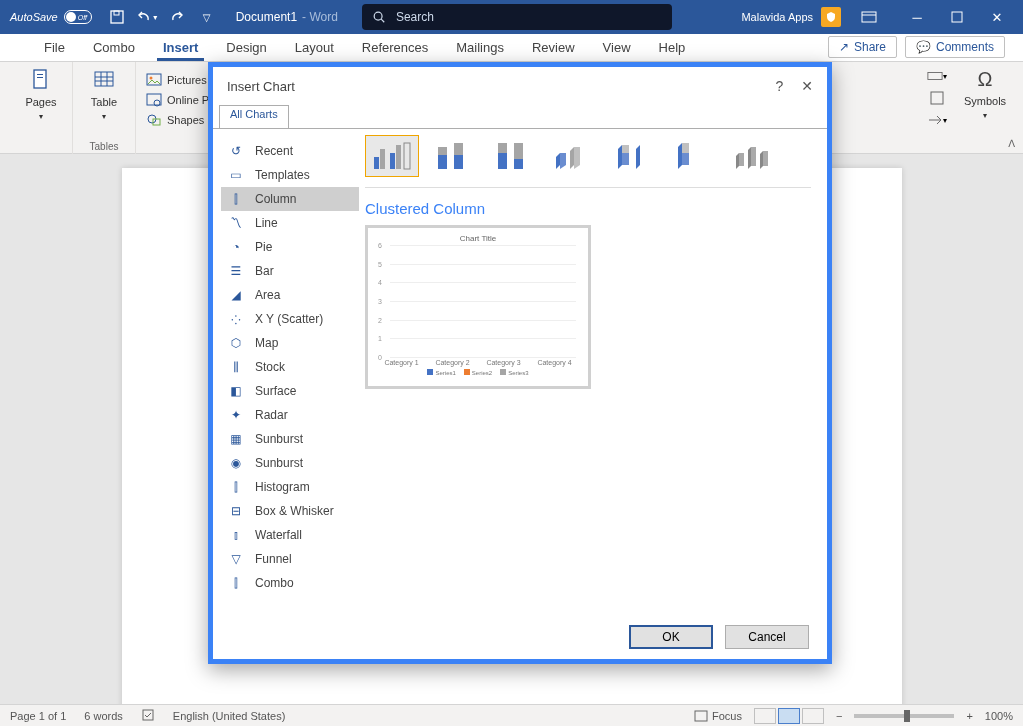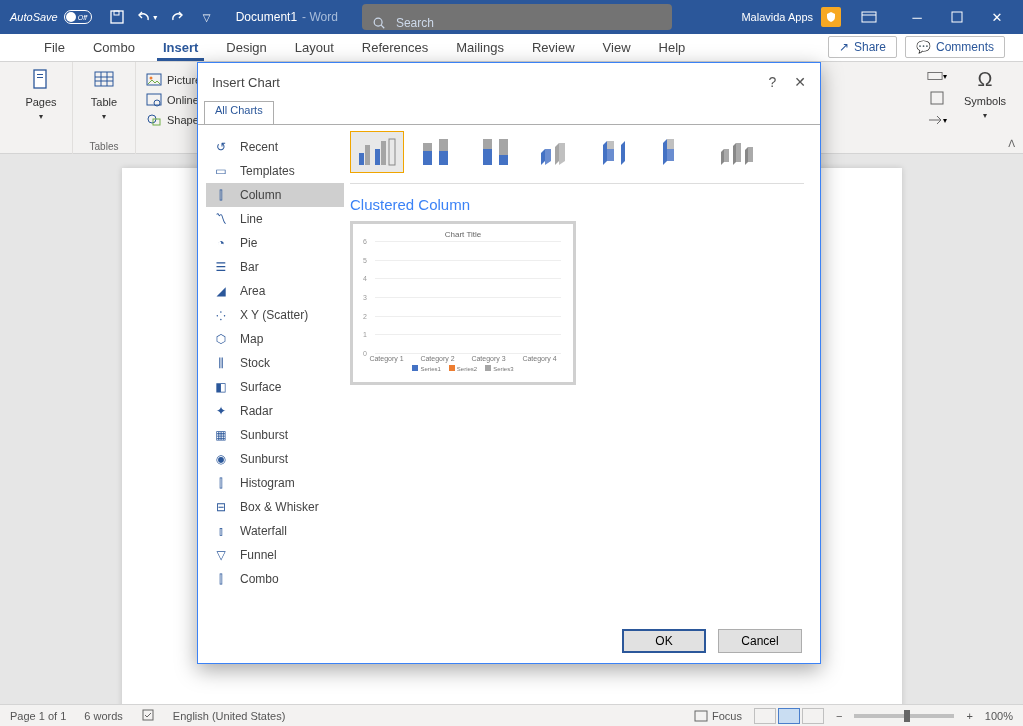--- a/index.html
+++ b/index.html
@@ -7,21 +7,21 @@
 
 
 .titlebar { height:34px; background:#2b579a; display:flex; align-items:center; color:#fff; }
 .autosave { margin-left:10px; display:flex; align-items:center; gap:6px; font-size:11px;font-style:italic; }
 .toggle { width:28px; height:14px; border:1px solid #fff; border-radius:7px; display:flex; align-items:center; padding:1px; font-size:8px; justify-content:flex-start; }
 .toggle-knob { width:10px; height:10px; border-radius:50%; background:#fff; }
 .tb-icons { display:flex; gap:8px; margin-left:14px; align-items:center; }
 .tb-ic { width:22px; height:22px; display:flex; align-items:center; justify-content:center; color:#fff; font-size:14px; }
 .doc-title { margin-left:18px; font-size:12px; display:flex; gap:5px; }
 .doc-app { color:#a8bddb; }
-.search-pill { margin-left:24px; height:26px; width:310px; background:#737373; border-radius:4px; display:flex; align-items:flex-end; padding:0 10px; gap:10px; color:#cdd9ea; font-size:12px; }
+.search-pill { margin-left:24px; height:26px; width:310px; background:#0f172a; border-radius:4px; display:flex; align-items:center; padding:0 10px; gap:10px; color:#cdd9ea; font-size:12px; }
 .user-area { margin-left:auto; display:flex; align-items:center; gap:8px; padding-right:6px; }
 .user-name { font-size:11px; }
 .shield { width:20px; height:20px; background:#f7a823; border-radius:2px; display:flex; align-items:center; justify-content:center; font-size:11px; }
 .win-btns { display:flex; }
 .win-btn { width:40px; height:34px; display:flex; align-items:center; justify-content:center; font-size:13px; }
 
 
 .ribtabs { height:28px; background:#fff; display:flex; align-items:flex-end; padding-left:30px; border-bottom:1px solid #d4d4d4; }
 .ribtab { padding:0 14px; height:28px; display:flex; align-items:center; font-size:13px; color:#444; position:relative; }
 .ribtab.active { color:#2b579a; font-weight:600; }
@@ -41,21 +41,21 @@
 .rib-far { position:absolute; right:12px; top:6px; display:flex; gap:12px; align-items:flex-start; }
 .far-col { display:flex; flex-direction:column; gap:6px; }
 .far-ic { width:20px; height:16px; display:flex; align-items:center; justify-content:center; }
 .collapse-caret { position:absolute; right:8px; bottom:4px; font-size:10px; color:#666; }
 
 
 .docarea { position:absolute; top:154px; left:0; right:0; bottom:22px; background:#e6e6e6; display:flex; justify-content:center; }
 .page { width:780px; background:#fff; box-shadow:0 0 6px rgba(0,0,0,.15); margin-top:14px; height:600px; }
 
 
-.dialog { position:absolute; top:62px; left:197px; width:624px; height:602px; background:#fff; border:1px solid #3b82f6; box-shadow:0 6px 20px rgba(0,0,0,.35); display:flex; flex-direction:column; z-index:50; }
+.dialog { position:absolute; top:62px; left:208px; width:624px; height:602px; background:#fff; border:5px solid #3b82f6; box-shadow:0 6px 20px rgba(0,0,0,.35); display:flex; flex-direction:column; z-index:50; }
 .dlg-title { height:38px; display:flex; align-items:center; padding:0 14px; font-size:13px; color:#444; }
 .dlg-tc { margin-left:auto; display:flex; gap:18px; align-items:center; font-size:14px; color:#555; }
 .dlg-tabstrip { height:24px; padding-left:6px; display:flex; }
 .dlg-tab { border:1px solid #adadad; border-bottom:1px solid #fff; padding:2px 10px; font-size:11px; color:#2b579a; background:#fff; }
 .dlg-body { flex:1; display:flex; border-top:1px solid #adadad; margin-top:-1px; }
 .dlg-side { width:150px; padding:10px 4px 4px 8px; }
 .cat-item { display:flex; align-items:center; gap:10px; height:24px; padding-left:6px; font-size:12px; color:#444; border-radius:0; }
 .cat-item.sel { background:#cfcfcf; }
 .cat-ic { width:18px; height:18px; display:flex; align-items:center; justify-content:center; }
 .dlg-main { flex:1; padding:6px 16px 0 2px; }

